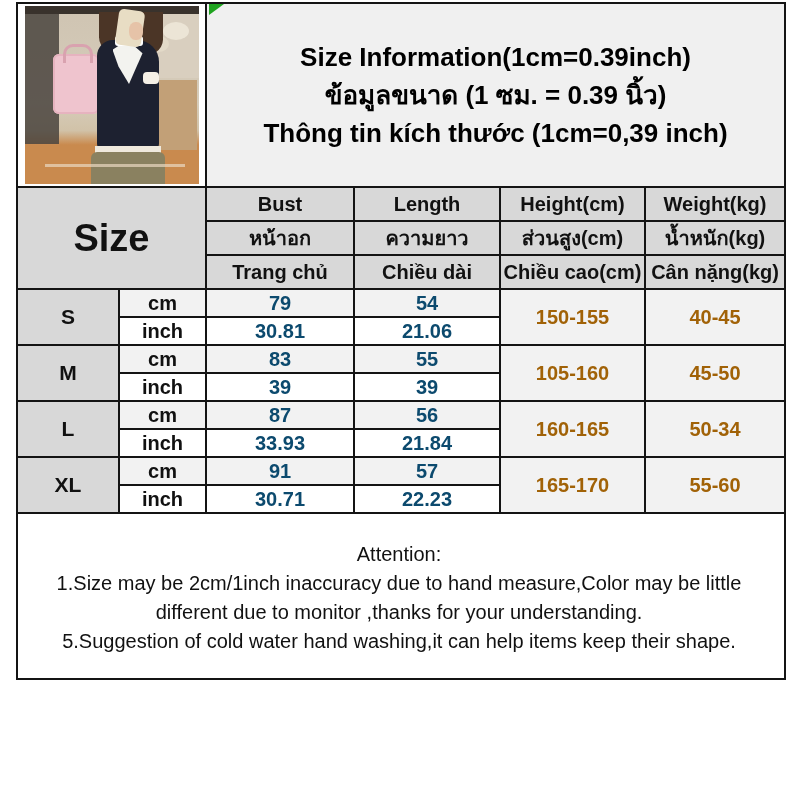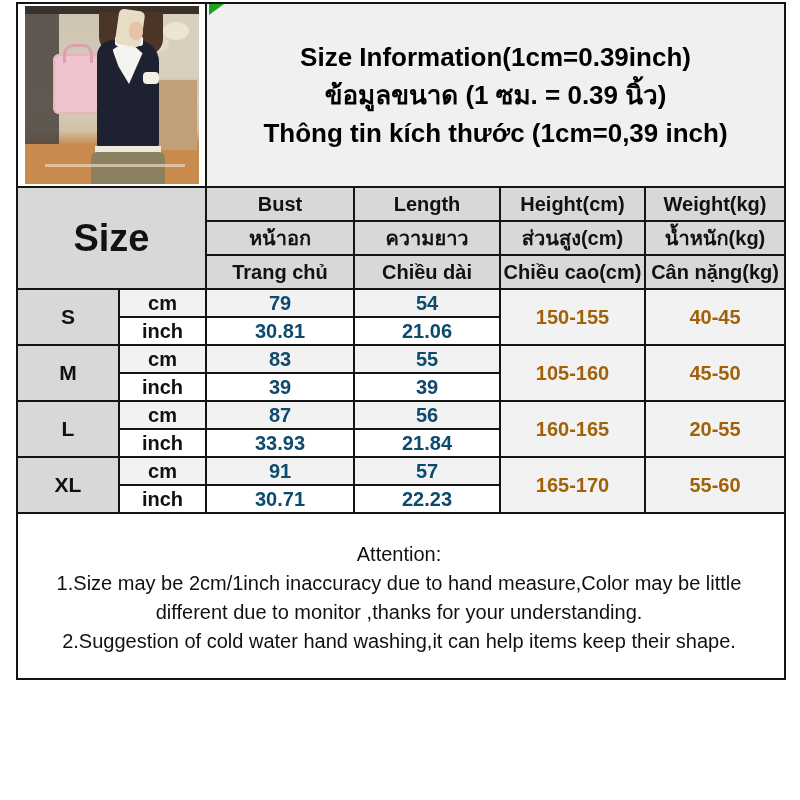--- a/index.html
+++ b/index.html
@@ -189,21 +189,21 @@
     <td class="val-cell inch-shade">39</td>
     <td class="val-cell inch-shade">39</td>
   </tr>
 
   <tr class="row-data">
     <td class="size-label" rowspan="2">L</td>
     <td class="unit-cell cm-shade">cm</td>
     <td class="val-cell cm-shade">87</td>
     <td class="val-cell cm-shade">56</td>
     <td class="merged-cell" rowspan="2">160-165</td>
-    <td class="merged-cell" rowspan="2">20-55</td>
+    <td class="merged-cell" rowspan="2">50-34</td>
   </tr>
   <tr class="row-data">
     <td class="unit-cell inch-shade">inch</td>
     <td class="val-cell inch-shade">33.93</td>
     <td class="val-cell inch-shade">21.84</td>
   </tr>
 
   <tr class="row-data">
     <td class="size-label" rowspan="2">XL</td>
     <td class="unit-cell cm-shade">cm</td>
@@ -215,17 +215,17 @@
   <tr class="row-data">
     <td class="unit-cell inch-shade">inch</td>
     <td class="val-cell inch-shade">30.71</td>
     <td class="val-cell inch-shade">22.23</td>
   </tr>
 
   <tr class="row-attn">
     <td class="attention-cell" colspan="6">
       <div>Attention:</div>
       <div>1.Size may be 2cm/1inch inaccuracy due to hand measure,Color may be little different due to monitor ,thanks for your understanding.</div>
-      <div>2.Suggestion of cold water hand washing,it can help items keep their shape.</div>
+      <div>5.Suggestion of cold water hand washing,it can help items keep their shape.</div>
     </td>
   </tr>
 </tbody>
   </table>
 
 </body></html>

